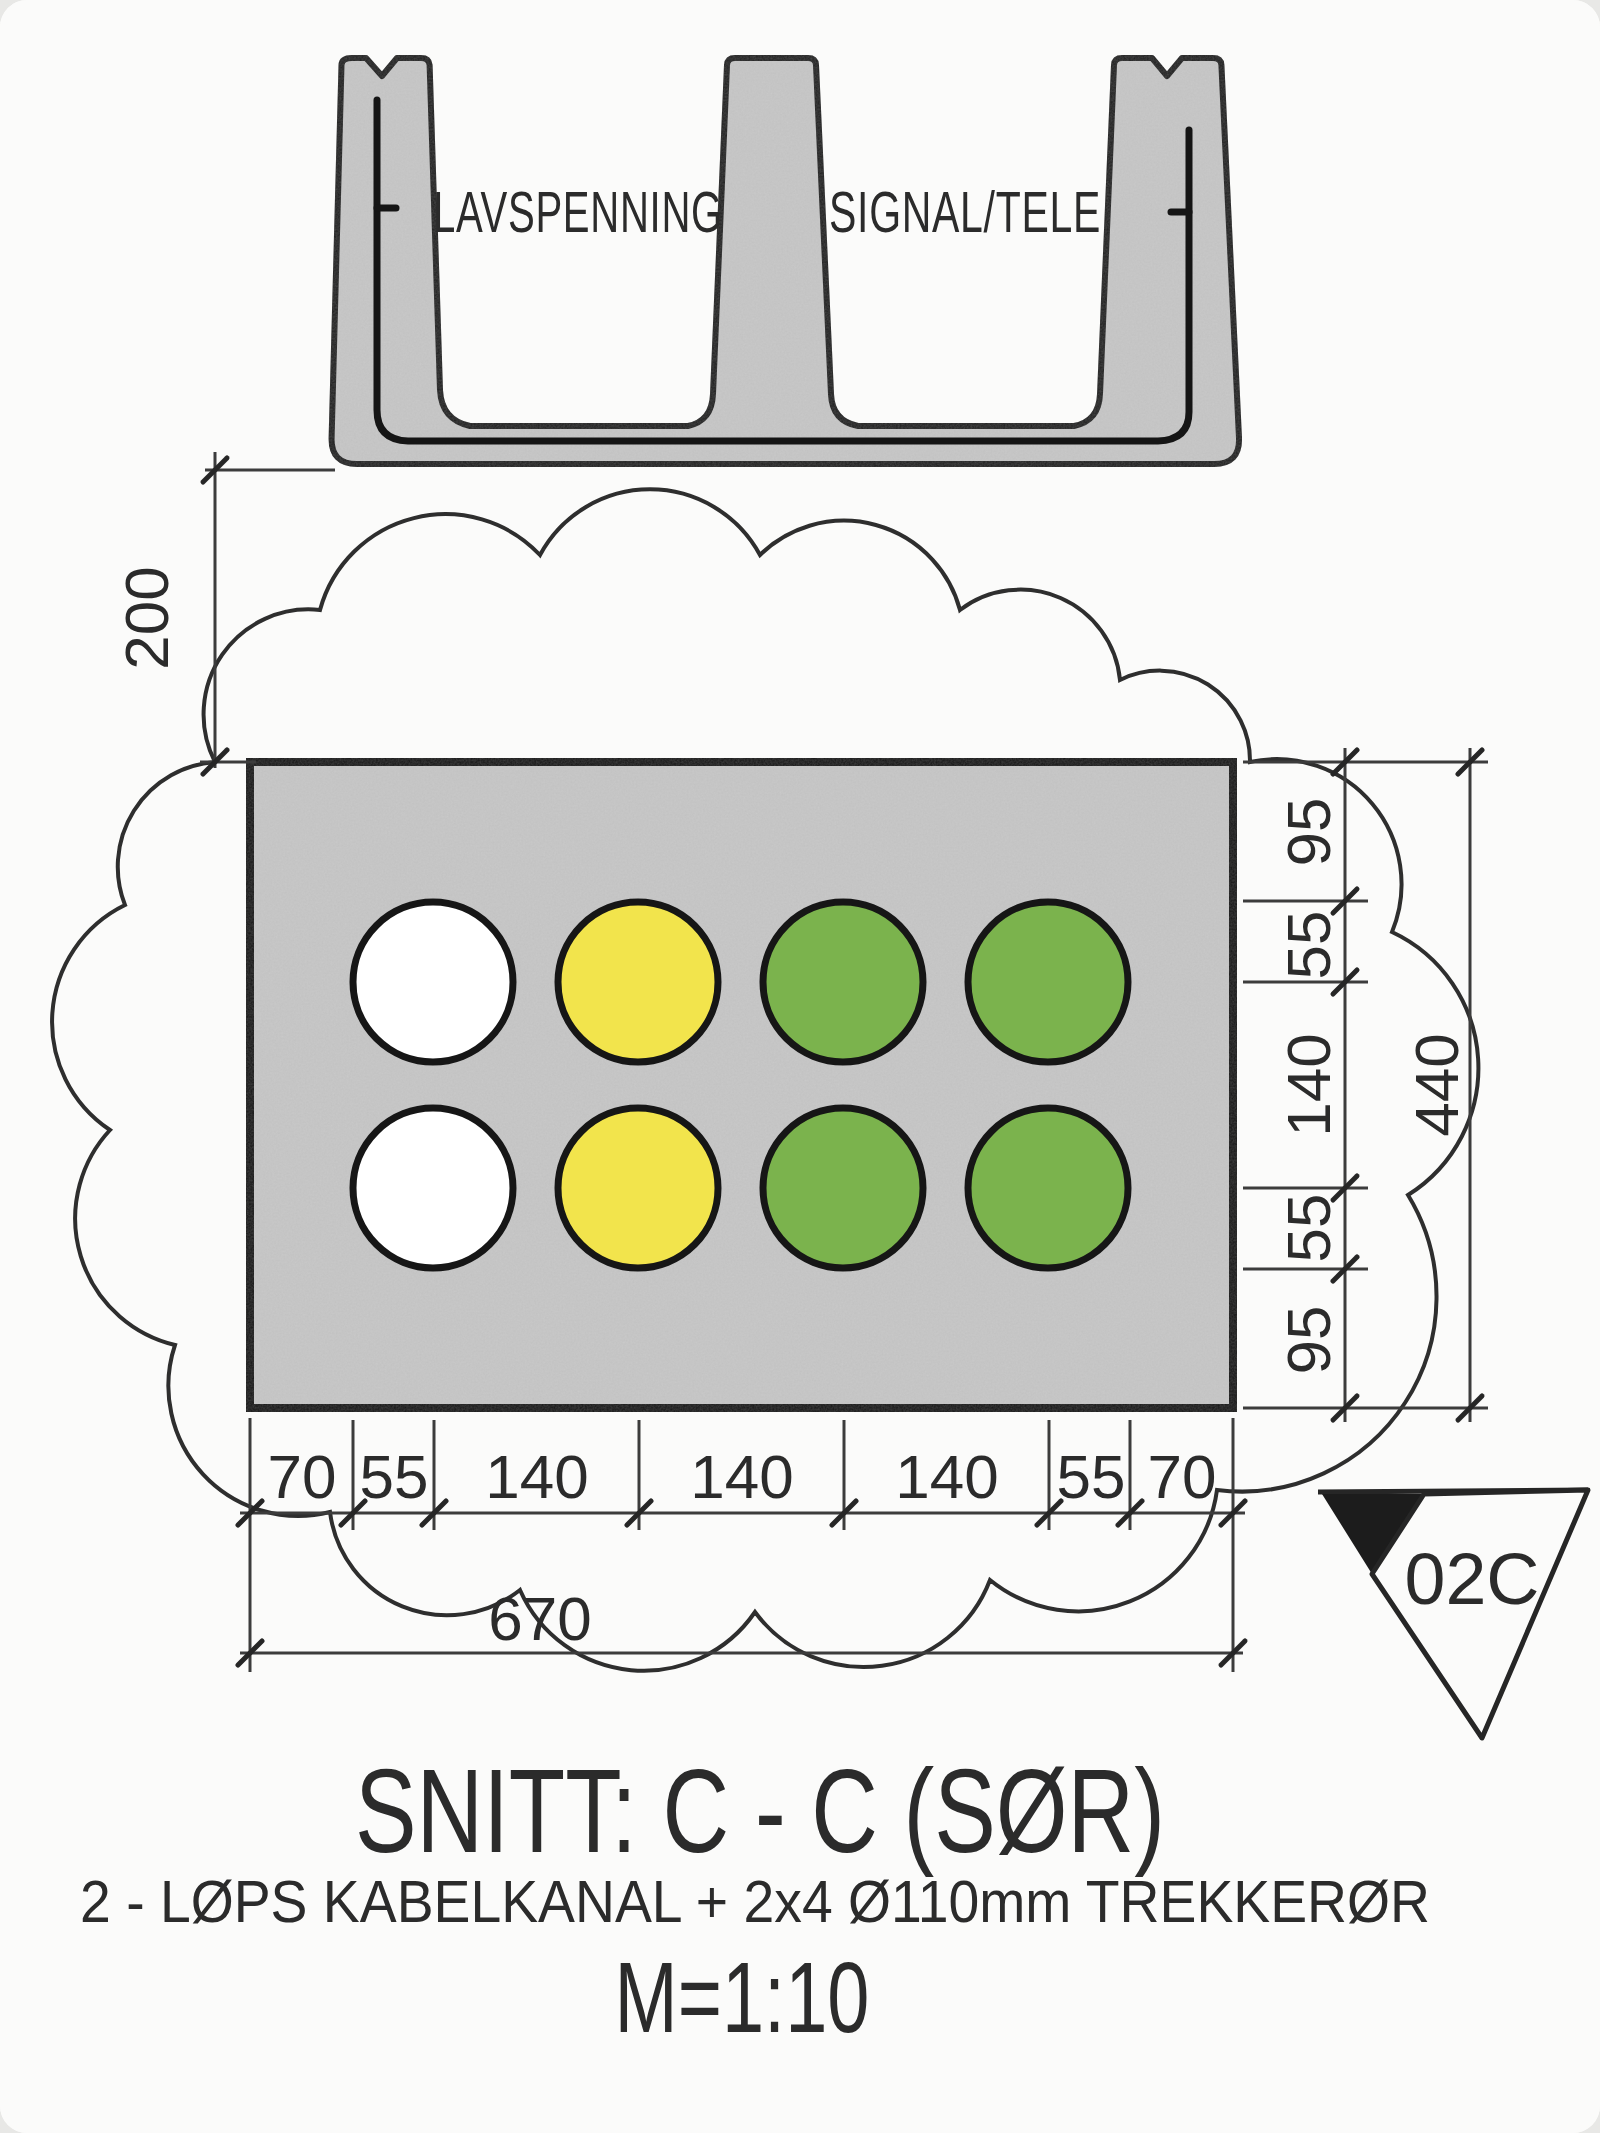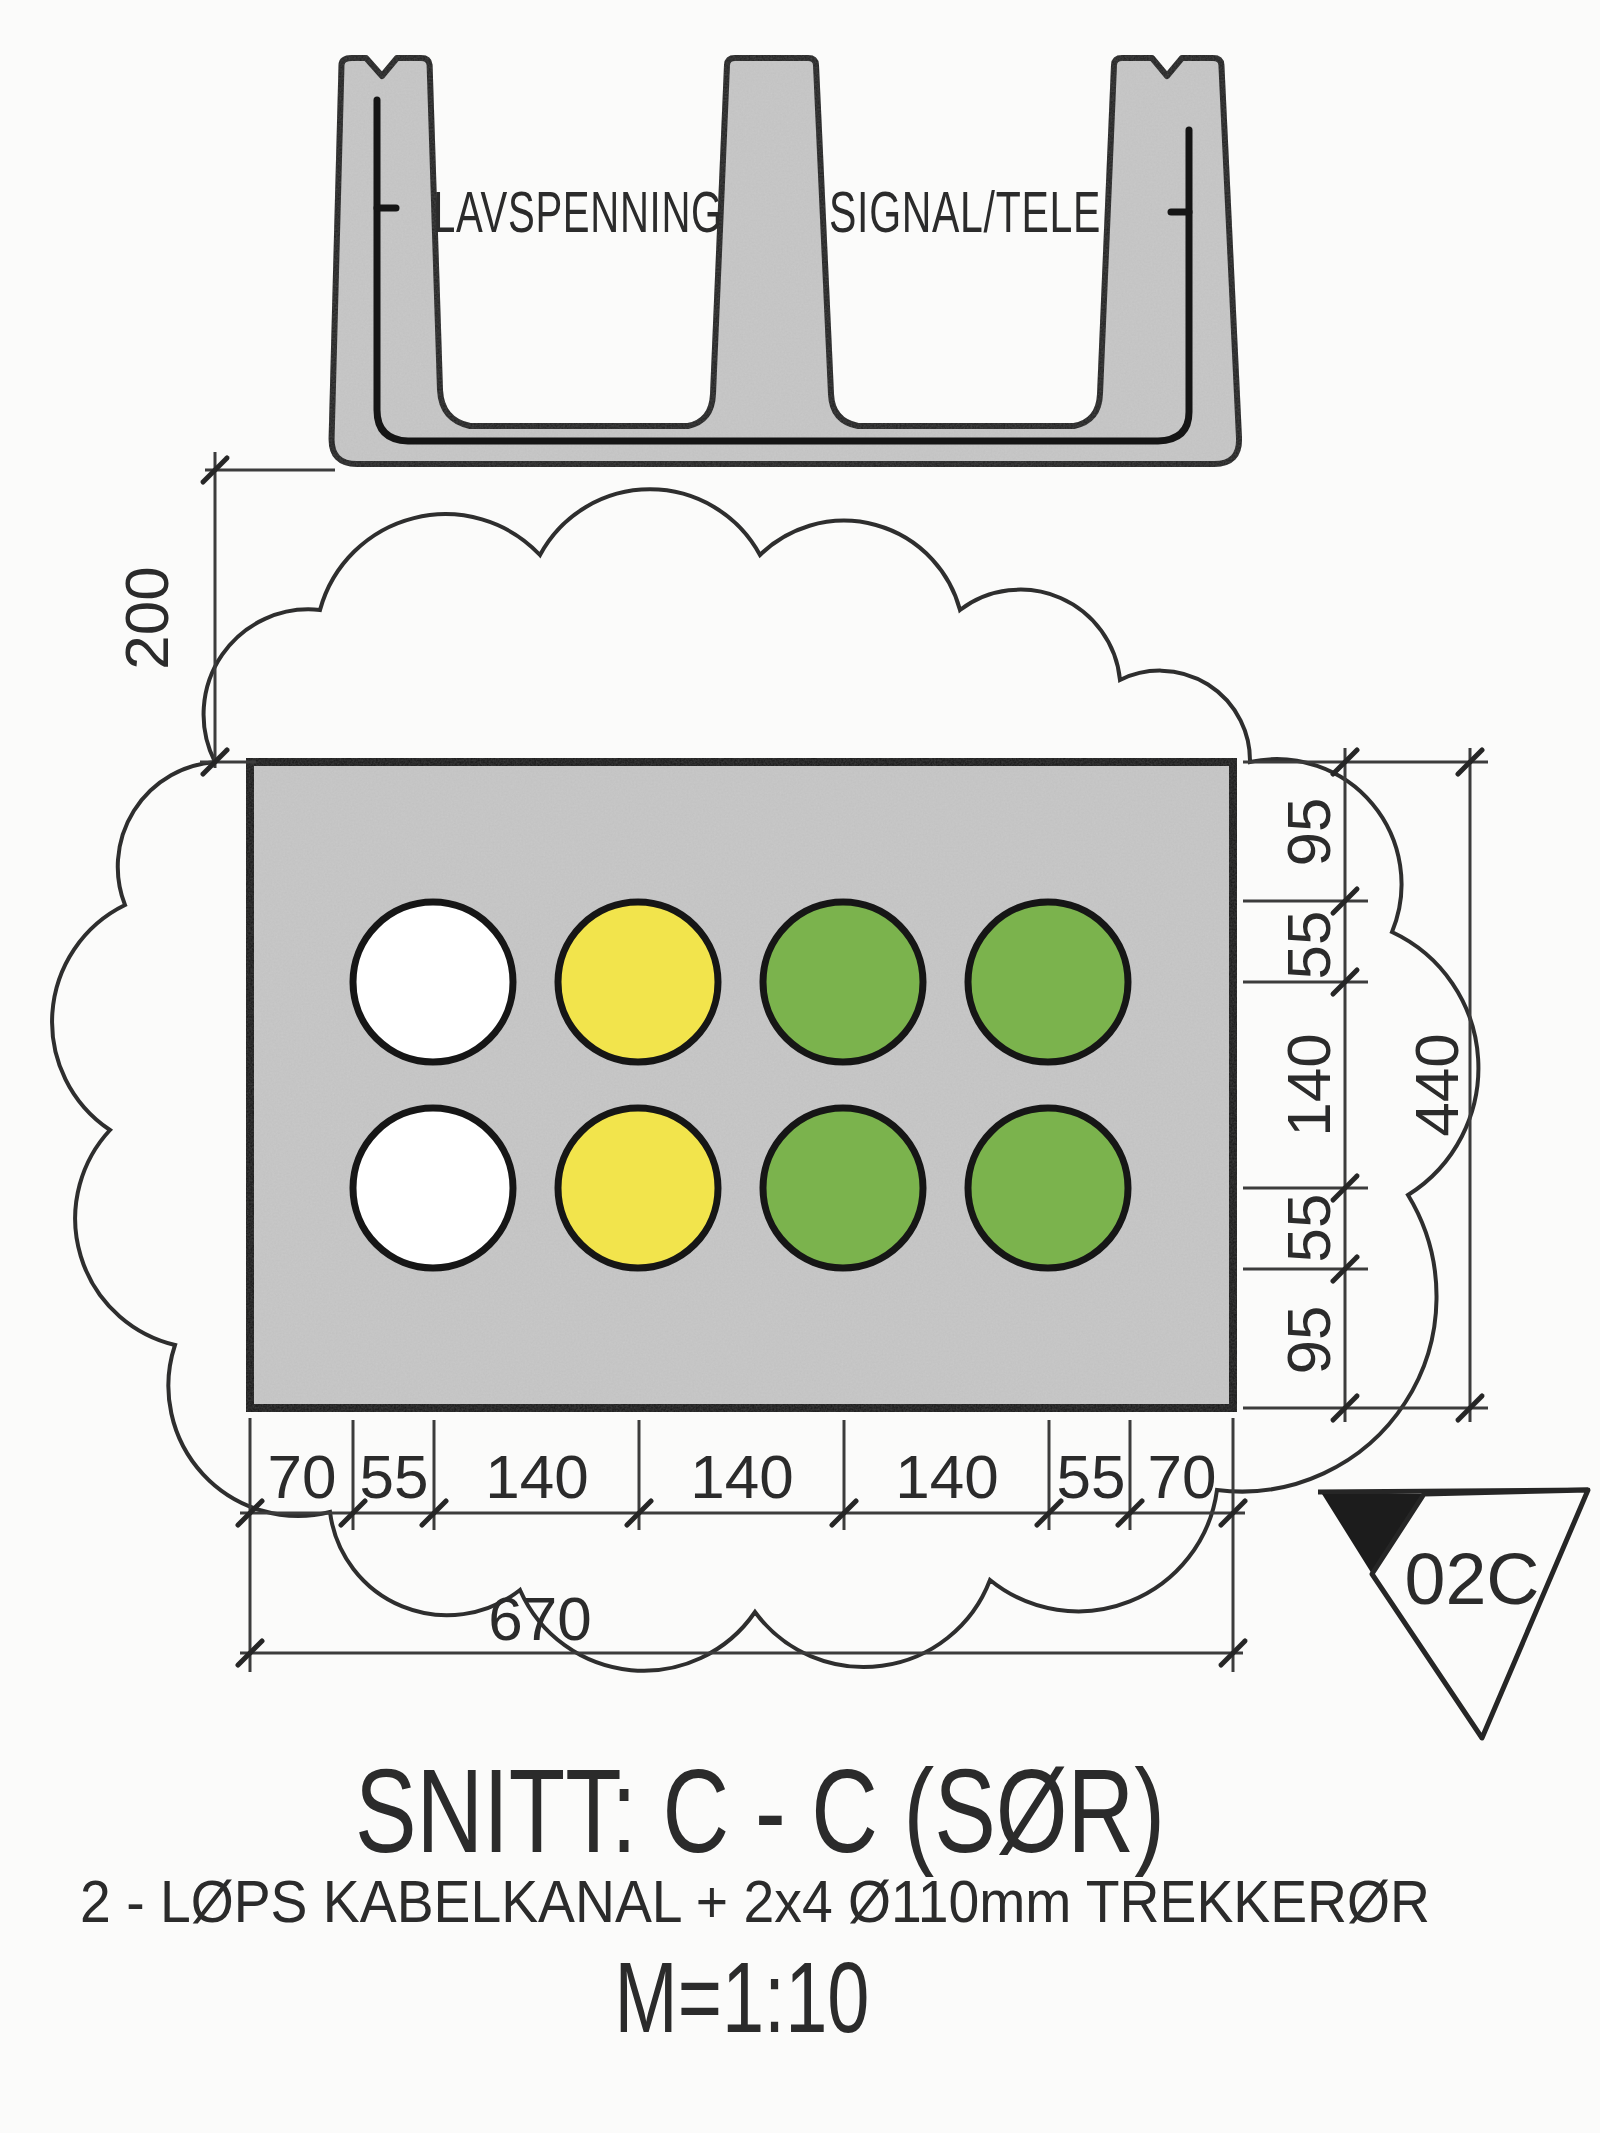--- a/index.html
+++ b/index.html
@@ -2,20 +2,21 @@
 <html><head>
 <meta charset="utf-8">
 <style>
   html,body{margin:0;padding:0;background:#e8e8e6;}
   .sheet{
     width:1600px;height:2133px;
     background:#fbfbfa;
     position:relative;
     font-family:"Liberation Sans", sans-serif;
     overflow:hidden;
+    border-radius:27px;
   }
   svg{display:block;}
   text{
     font-family:"Liberation Sans", sans-serif;
     fill:#2b2b2b;
   }
   .dim-label{font-size:62px;}
   .duct-label{font-size:58px; letter-spacing:1px;}
   .title-main{font-size:118px;}
   .title-sub{font-size:60px;}

